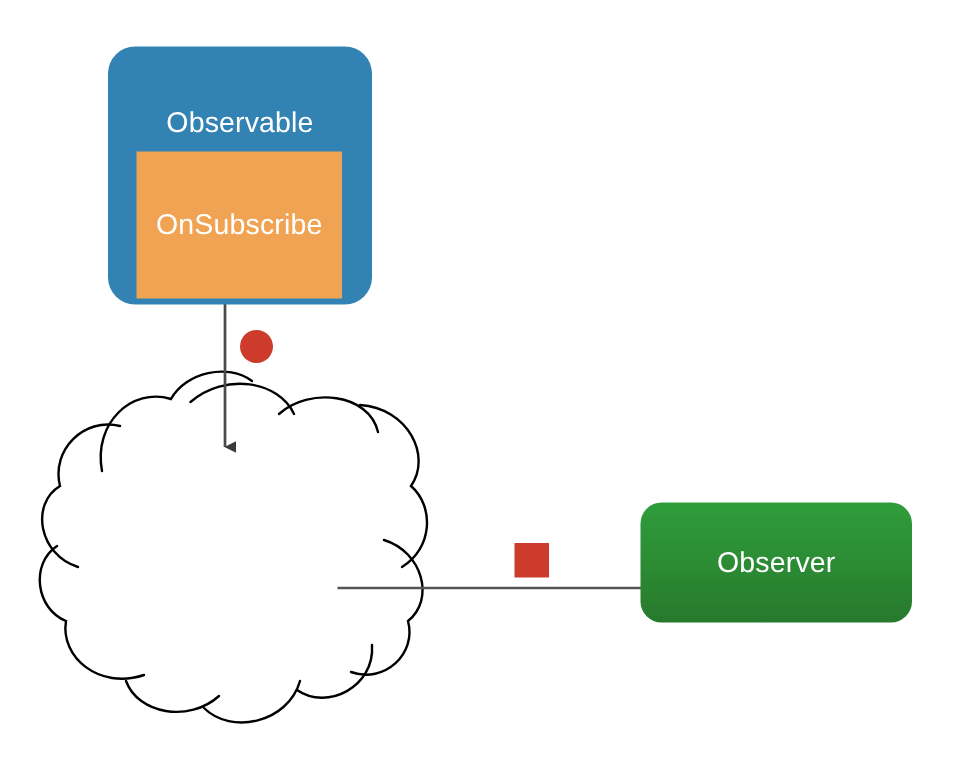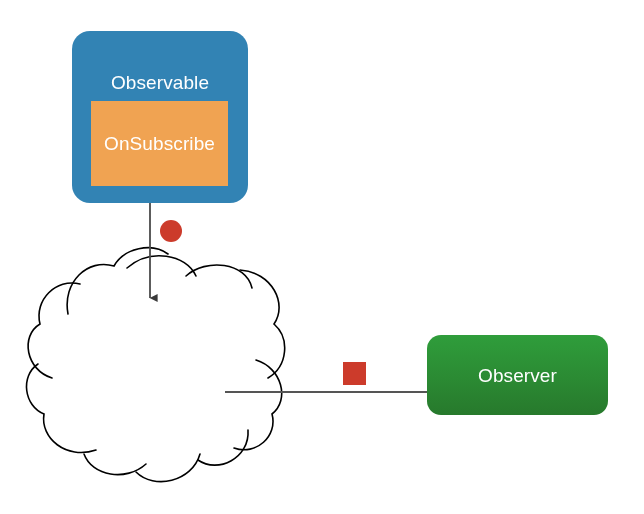--- a/index.html
+++ b/index.html
@@ -41,21 +41,21 @@
     line-height: 1;
     margin-top: 42px;
     letter-spacing: 0.1px;
     user-select: none;
   }
   
   #onsubscribe-box {
     left: 91px;
     top: 101px;
     width: 137px;
-    height: 85px;
+    height: 98px;
     background: #f0a352;
     border-radius: 0px;
     align-items: center;
   }
   #onsubscribe-label {
     color: #ffffff;
     font-size: 19px;
     line-height: 1;
     letter-spacing: 0.1px;
     user-select: none;

